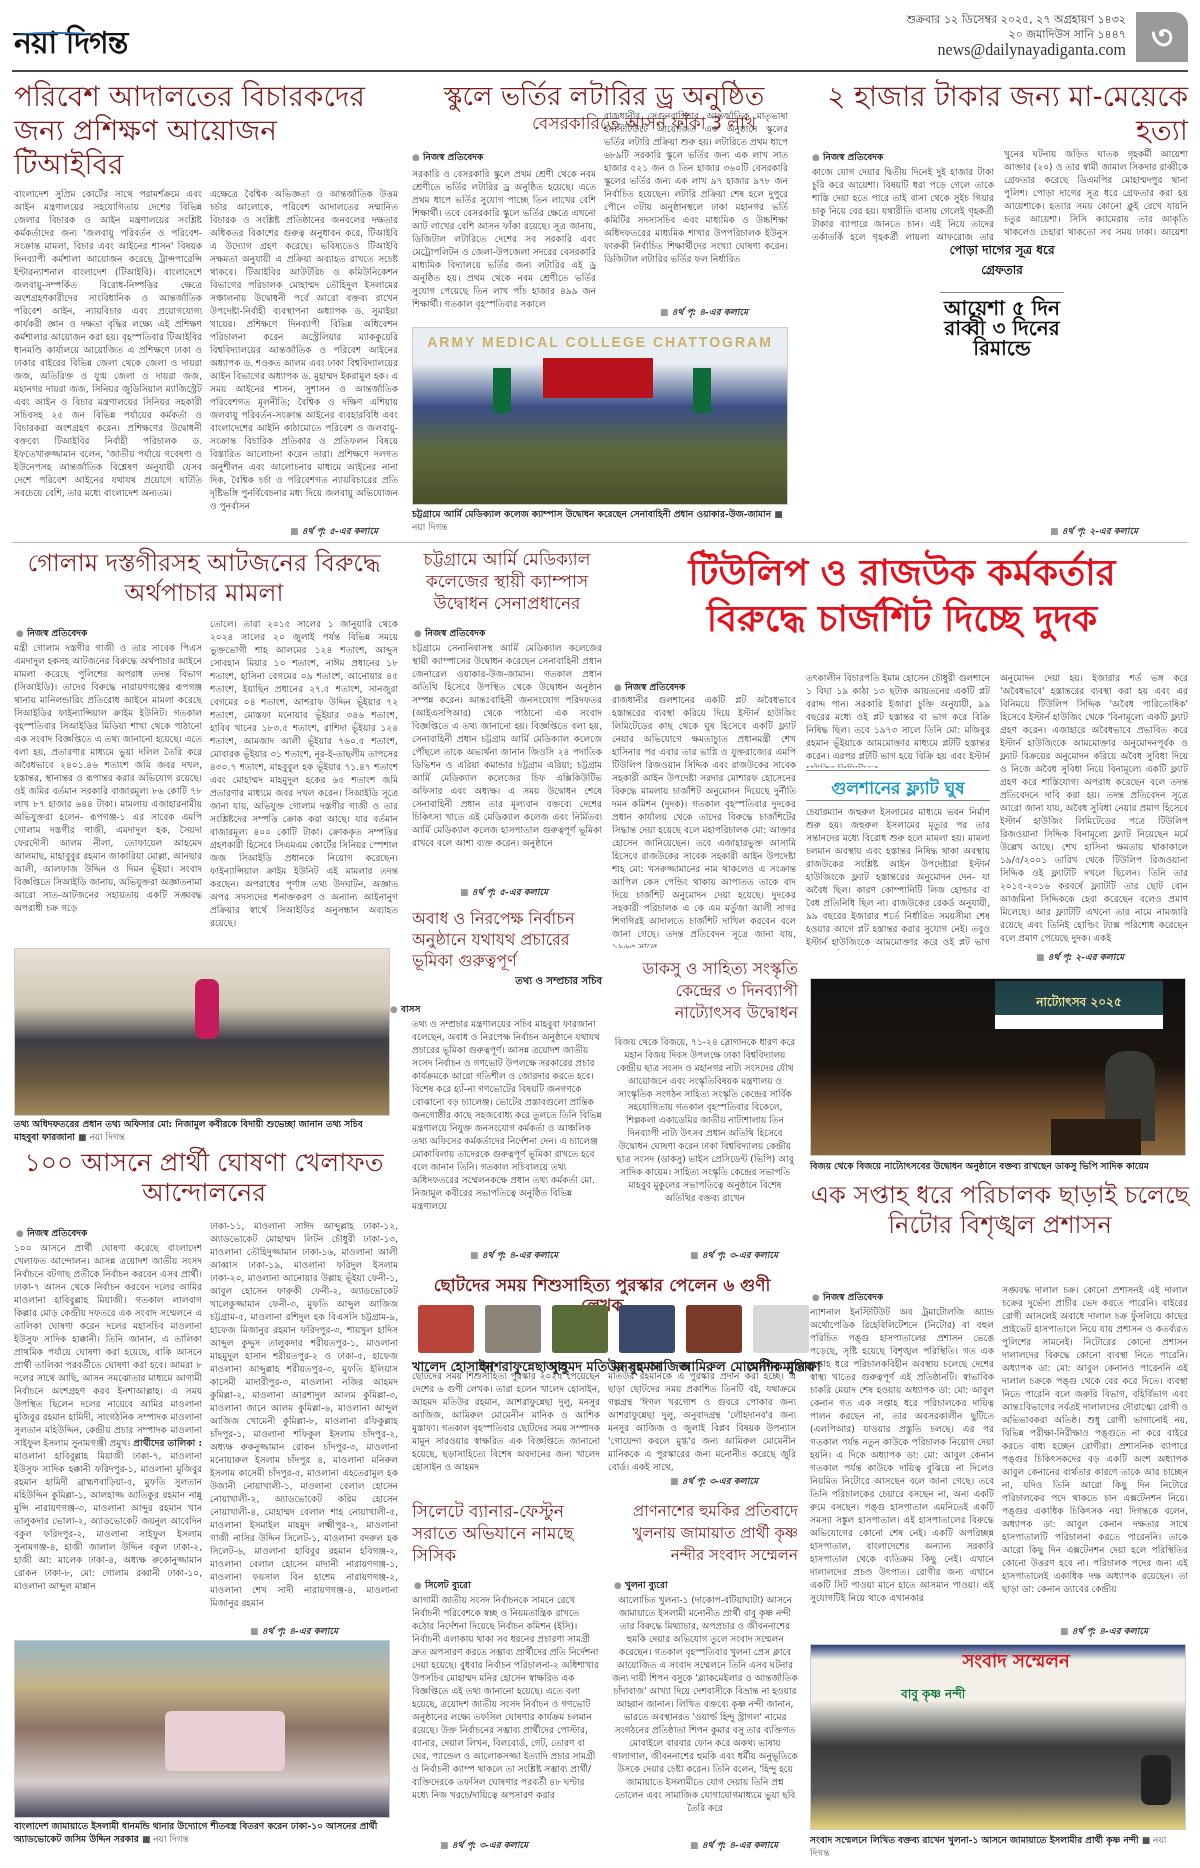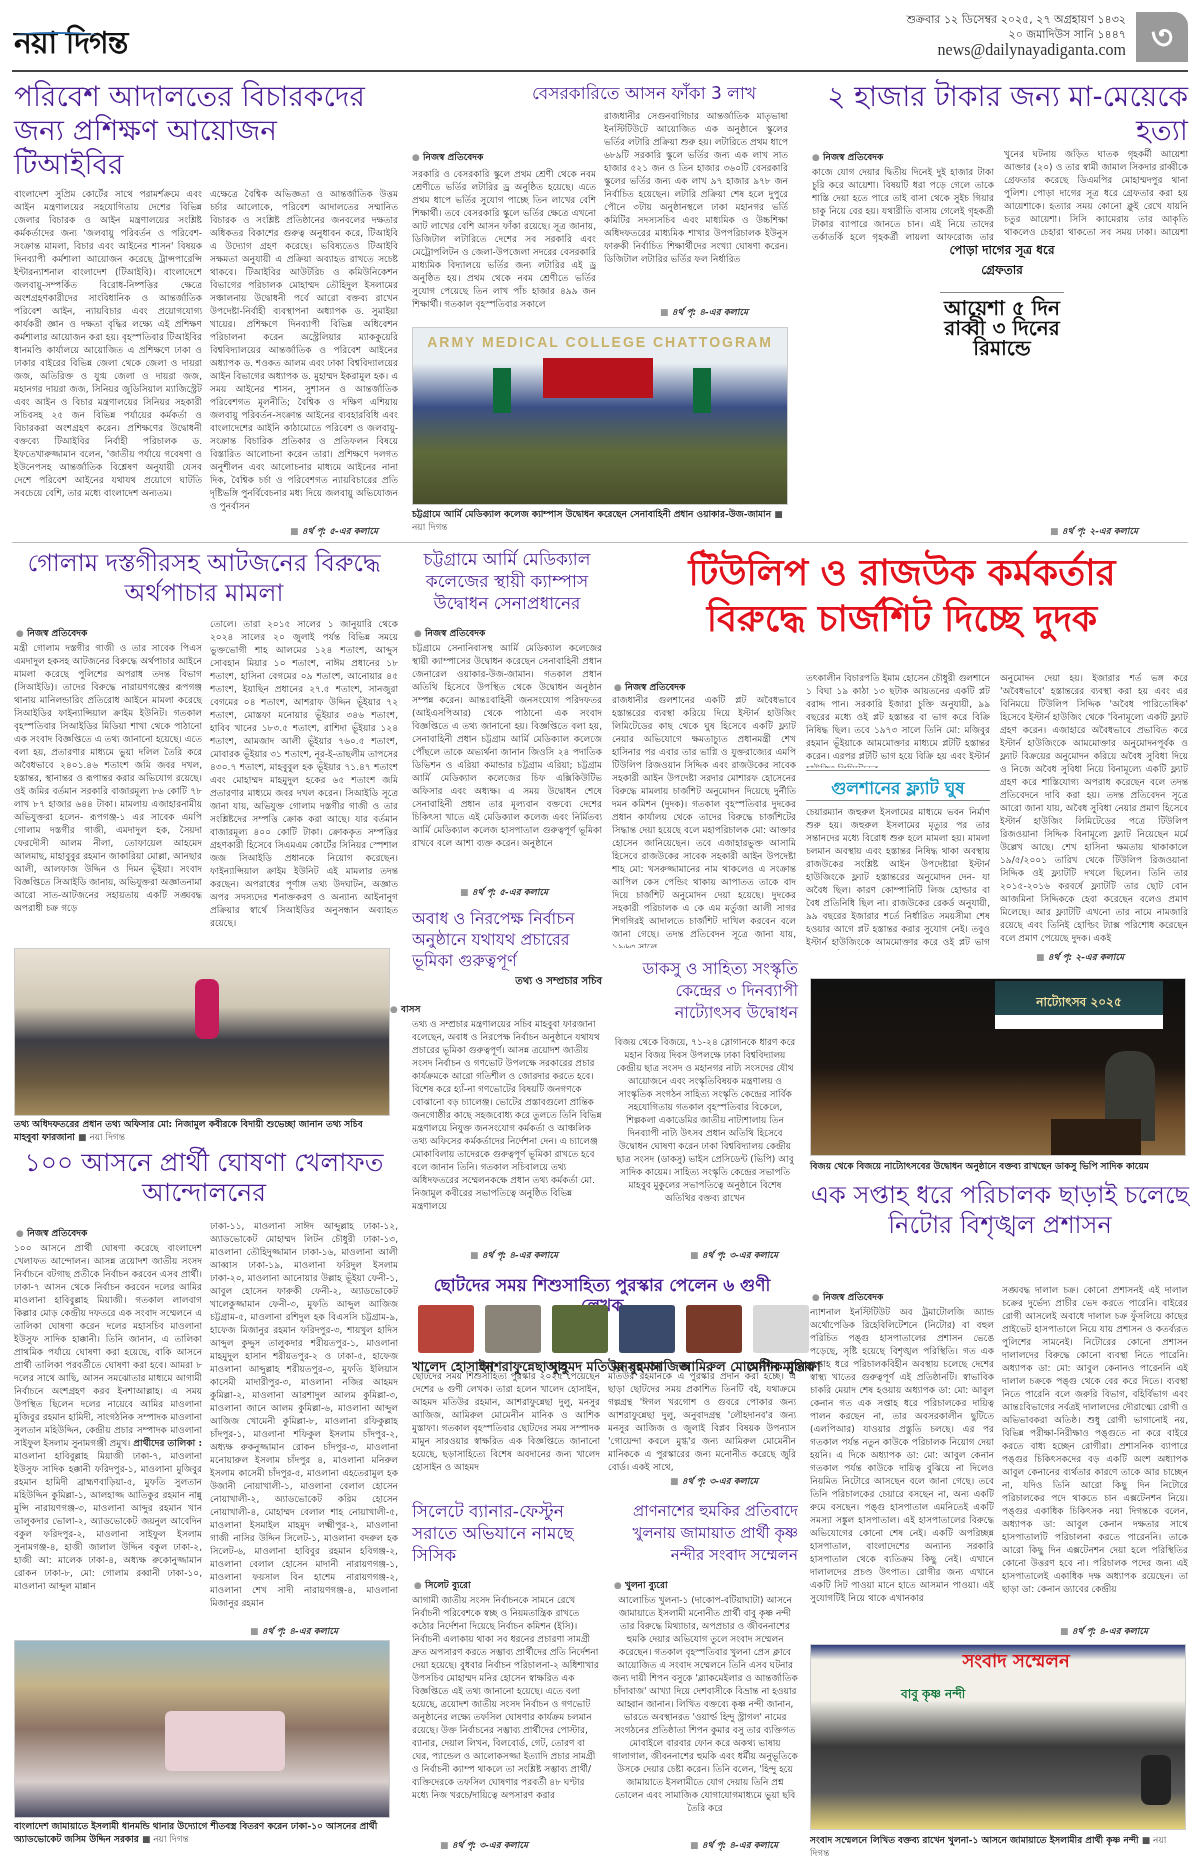--- a/index.html
+++ b/index.html
@@ -7,21 +7,21 @@
   body { font-family: "DejaVu Sans", sans-serif; color: #1a1a1a; position: relative; }
   .abs { position: absolute; }
   .masthead-logo { left: 14px; top: 20px; width: 160px; height: 46px; }
   .logo-text { font-size: 30px; font-weight: bold; color: #111; letter-spacing: -1px; line-height: 46px; font-family: "DejaVu Serif", serif; }
   .logo-sun { position: absolute; left: 68px; top: 2px; width: 22px; height: 22px; border-radius: 50%; background: radial-gradient(circle, #ffd23a 40%, #f7941d 100%); z-index: -1; }
   .logo-wave { position: absolute; left: 2px; top: 12px; width: 80px; height: 6px; border-top: 2px solid #2d6fb3; border-radius: 50%; }
   .dateline { right: 74px; top: 12px; text-align: right; font-size: 11px; line-height: 15px; color: #333; }
   .dateline .email { font-family: "Liberation Serif", serif; font-size: 16px; }
   .page-badge { right: 12px; top: 12px; width: 52px; height: 50px; background: #9a9a9a; border-radius: 0 14px 0 0; color: #fff; font-size: 34px; text-align: center; line-height: 50px; font-weight: bold; }
   .rule { left: 12px; right: 12px; height: 2px; background: #444; }
-  .hl { font-family: "DejaVu Sans", sans-serif; font-weight: normal; color: #4c1d95; line-height: 1.15; }
+  .hl { font-family: "DejaVu Sans", sans-serif; font-weight: normal; color: #7f1d1d; line-height: 1.15; }
   .hl-red { color: #e3111b; font-weight: bold; }
   .body-text { font-size: 9px; line-height: 13px; color: #333; text-align: justify; overflow: hidden; }
   .byline { font-size: 9px; font-weight: bold; color: #222; }
   .byline::before { content: "● "; color: #999; }
   .cont { font-size: 9px; font-style: italic; font-weight: bold; color: #333; }
   .cont::before { content: "■ "; color: #999; font-style: normal; }
   .caption { font-size: 9px; font-weight: bold; color: #222; line-height: 13px; }
   .photo { border: 1px solid #ccc; overflow: hidden; }
   .photo-lbl { position: absolute; left: 0; right: 0; top: 6px; text-align: center; color: #c9b36b; font-size: 14px; font-weight: bold; letter-spacing: 2px; font-family: "Liberation Sans", sans-serif; }
   .divider-h { height: 1px; background: #888; }
@@ -46,20 +46,21 @@
 <div class="abs rule" style="top:70px;"></div>
 
 <div class="abs" style="left:14px;top:80px;width:380px;">
   <h1 class="hl" style="font-size:28px;line-height:34px;">পরিবেশ আদালতের বিচারকদের জন্য প্রশিক্ষণ আয়োজন টিআইবির</h1>
 </div>
 <div class="abs body-text" style="left:14px;top:188px;width:188px;height:348px;">বাংলাদেশ সুপ্রিম কোর্টের সাথে পরামর্শক্রমে এবং আইন মন্ত্রণালয়ের সহযোগিতায় দেশের বিভিন্ন জেলার বিচারক ও আইন মন্ত্রণালয়ের সংশ্লিষ্ট কর্মকর্তাদের জন্য 'জলবায়ু পরিবর্তন ও পরিবেশ-সংক্রান্ত মামলা, বিচার এবং আইনের শাসন' বিষয়ক দিনব্যাপী কর্মশালা আয়োজন করেছে ট্রান্সপারেন্সি ইন্টারন্যাশনাল বাংলাদেশ (টিআইবি)। বাংলাদেশে জলবায়ু-সম্পর্কিত বিরোধ-নিষ্পত্তির ক্ষেত্রে অংশগ্রহণকারীদের সাংবিধানিক ও আন্তর্জাতিক পরিবেশ আইন, ন্যায়বিচার এবং প্রয়োগযোগ্য কার্যকরী জ্ঞান ও দক্ষতা বৃদ্ধির লক্ষ্যে এই প্রশিক্ষণ কর্মশালার আয়োজন করা হয়। বৃহস্পতিবার টিআইবির ধানমণ্ডি কার্যালয়ে আয়োজিত এ প্রশিক্ষণে ঢাকা ও ঢাকার বাইরের বিভিন্ন জেলা থেকে জেলা ও দায়রা জজ, অতিরিক্ত ও যুগ্ম জেলা ও দায়রা জজ, মহানগর দায়রা জজ, সিনিয়র জুডিসিয়াল ম্যাজিস্ট্রেট এবং আইন ও বিচার মন্ত্রণালয়ের সিনিয়র সহকারী সচিবসহ ২৫ জন বিভিন্ন পর্যায়ের কর্মকর্তা ও বিচারকরা অংশগ্রহণ করেন। প্রশিক্ষণের উদ্বোধনী বক্তব্যে টিআইবির নির্বাহী পরিচালক ড. ইফতেখারুজ্জামান বলেন, 'জাতীয় পর্যায়ে গবেষণা ও ইউনেপসহ আন্তর্জাতিক বিশ্লেষণ অনুযায়ী যেসব দেশে পরিবেশ আইনের যথাযথ প্রয়োগে ঘাটতি সবচেয়ে বেশি, তার মধ্যে বাংলাদেশ অন্যতম।</div>
 <div class="abs body-text" style="left:210px;top:188px;width:188px;height:336px;">এক্ষেত্রে বৈশ্বিক অভিজ্ঞতা ও আন্তর্জাতিক উত্তম চর্চার আলোকে, পরিবেশ আদালতের সম্মানিত বিচারক ও সংশ্লিষ্ট প্রতিষ্ঠানের জনবলের দক্ষতার অধিকতর বিকাশের গুরুত্ব অনুধাবন করে, টিআইবি এ উদ্যোগ গ্রহণ করেছে। ভবিষ্যতেও টিআইবি সক্ষমতা অনুযায়ী এ প্রক্রিয়া অব্যাহত রাখতে সচেষ্ট থাকবে। টিআইবির আউটরিচ ও কমিউনিকেশন বিভাগের পরিচালক মোহাম্মদ তৌহিদুল ইসলামের সঞ্চালনায় উদ্বোধনী পর্বে আরো বক্তব্য রাখেন উপদেষ্টা-নির্বাহী ব্যবস্থাপনা অধ্যাপক ড. সুমাইয়া খায়ের। প্রশিক্ষণে দিনব্যাপী বিভিন্ন অধিবেশন পরিচালনা করেন অস্ট্রেলিয়ার ম্যাককুয়েরি বিশ্ববিদ্যালয়ের আন্তর্জাতিক ও পরিবেশ আইনের অধ্যাপক ড. শওকত আলম এবং ঢাকা বিশ্ববিদ্যালয়ের আইন বিভাগের অধ্যাপক ড. মুহাম্মদ ইকরামুল হক। এ সময় আইনের শাসন, সুশাসন ও আন্তর্জাতিক পরিবেশগত মূলনীতি; বৈশ্বিক ও দক্ষিণ এশিয়ায় জলবায়ু পরিবর্তন-সংক্রান্ত আইনের ব্যবহারবিধি এবং বাংলাদেশের আইনি কাঠামোতে পরিবেশ ও জলবায়ু-সংক্রান্ত বিচারিক প্রতিকার ও প্রতিফলন বিষয়ে বিস্তারিত আলোচনা করেন তারা। প্রশিক্ষণে দলগত অনুশীলন এবং আলোচনার মাধ্যমে আইনের নানা দিক, বৈশ্বিক চর্চা ও পরিবেশগত ন্যায়বিচারের প্রতি দৃষ্টিভঙ্গি পুনর্বিবেচনার মধ্য দিয়ে জলবায়ু অভিযোজন ও পুনর্বাসন</div>
 <div class="abs cont" style="left:290px;top:524px;">৪র্থ পৃ: ৫-এর কলামে</div>
 
 <div class="abs" style="left:408px;top:82px;width:392px;text-align:center;">
+  <h1 class="hl" style="font-size:26px;">স্কুলে ভর্তির লটারির ড্র অনুষ্ঠিত</h1>
   <div class="hl" style="font-size:17px;margin-top:2px;padding-left:80px;">বেসরকারিতে আসন ফাঁকা 3 লাখ</div>
 </div>
 <div class="abs byline" style="left:412px;top:150px;">নিজস্ব প্রতিবেদক</div>
 <div class="abs body-text" style="left:412px;top:168px;width:184px;height:152px;">সরকারি ও বেসরকারি স্কুলে প্রথম শ্রেণী থেকে নবম শ্রেণীতে ভর্তির লটারির ড্র অনুষ্ঠিত হয়েছে। এতে প্রথম ধাপে ভর্তির সুযোগ পাচ্ছে তিন লাখের বেশি শিক্ষার্থী। তবে বেসরকারি স্কুলে ভর্তির ক্ষেত্রে এখনো আট লাখের বেশি আসন ফাঁকা রয়েছে। সূত্র জানায়, ডিজিটাল লটারিতে দেশের সব সরকারি এবং মেট্রোপলিটন ও জেলা-উপজেলা সদরের বেসরকারি মাধ্যমিক বিদ্যালয়ে ভর্তির জন্য লটারির এই ড্র অনুষ্ঠিত হয়। প্রথম থেকে নবম শ্রেণীতে ভর্তির সুযোগ পেয়েছে তিন লাখ পাঁচ হাজার ৪৯৯ জন শিক্ষার্থী। গতকাল বৃহস্পতিবার সকালে</div>
 <div class="abs body-text" style="left:604px;top:110px;width:184px;height:200px;">রাজধানীর সেগুনবাগিচার আন্তর্জাতিক মাতৃভাষা ইনস্টিটিউটে আয়োজিত এক অনুষ্ঠানে স্কুলের ভর্তির লটারি প্রক্রিয়া শুরু হয়। লটারিতে প্রথম ধাপে ৬৮৯টি সরকারি স্কুলে ভর্তির জন্য এক লাখ সাত হাজার ৫২১ জন ও তিন হাজার ৩৬০টি বেসরকারি স্কুলের ভর্তির জন্য এক লাখ ৯৭ হাজার ৯৭৮ জন নির্বাচিত হয়েছেন। লটারি প্রক্রিয়া শেষ হলে দুপুরে পৌনে ৩টায় অনুষ্ঠানস্থলে ঢাকা মহানগর ভর্তি কমিটির সদস্যসচিব এবং মাধ্যমিক ও উচ্চশিক্ষা অধিদফতরের মাধ্যমিক শাখার উপপরিচালক ইউনুস ফারুকী নির্বাচিত শিক্ষার্থীদের সংখ্যা ঘোষণা করেন। ডিজিটাল লটারির ভর্তির ফল নির্ধারিত</div>
 <div class="abs cont" style="left:660px;top:305px;">৪র্থ পৃ: ৪-এর কলামে</div>
 
 <div class="abs photo" style="left:412px;top:327px;width:376px;height:178px;background:linear-gradient(180deg,#e8eef2 0%,#e8eef2 20%,#3b4f86 45%,#5e6a3a 70%,#4a4f2c 100%);">
   <div class="photo-lbl">ARMY MEDICAL COLLEGE CHATTOGRAM</div>
   <div style="position:absolute;left:130px;top:30px;width:110px;height:40px;background:#b8121c;"></div>

